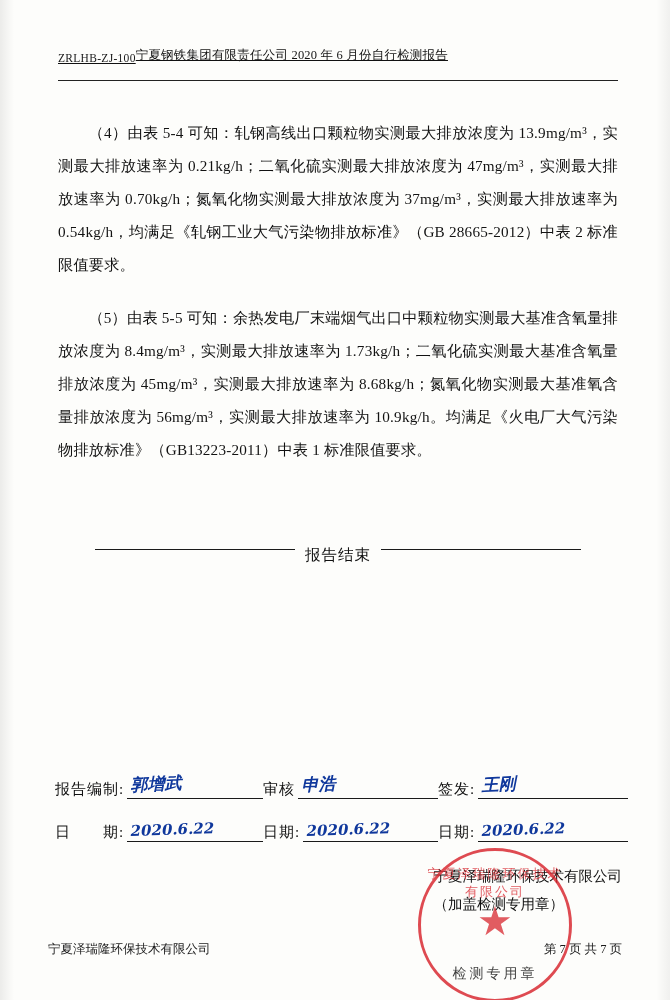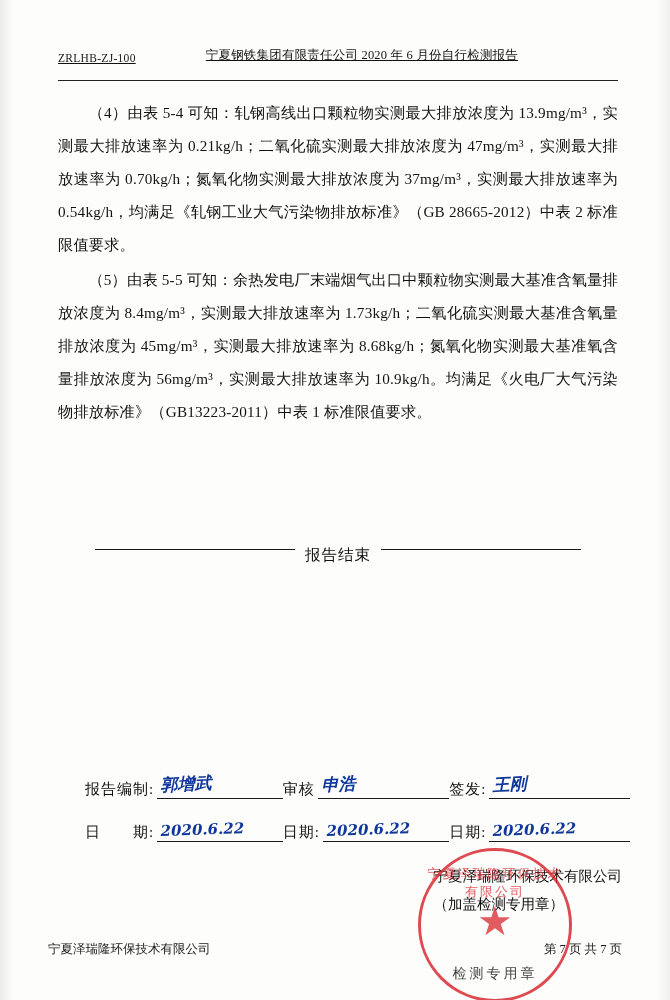--- a/index.html
+++ b/index.html
@@ -33,21 +33,21 @@
   }
   .header-code {
     font-family: "Liberation Serif", serif;
     font-size: 11.5px;
     letter-spacing: 0.3px;
     color: #1a1a1a;
     white-space: nowrap;
   }
   .header-title {
     flex: 1;
-    text-align: center;
+    text-align: left;
     font-size: 12.5px;
     color: #141414;
     letter-spacing: 0.2px;
     padding-right: 30px;
     white-space: nowrap;
   }
   .header-rule {
     position: absolute;
     top: 80px;
     left: 58px;
@@ -65,20 +65,21 @@
     font-size: 15.2px;
     line-height: 33px;
     text-align: justify;
     text-justify: inter-ideograph;
     color: #121212;
     margin: 0 0 2px 0;
     letter-spacing: 0.2px;
   }
   .indent {
     text-indent: 2em;
+    margin-top: 20px;
   }
   
   .report-end {
     position: absolute;
     top: 545px;
     left: 58px;
     right: 52px;
     display: flex;
     align-items: flex-start;
     justify-content: center;
@@ -102,21 +103,20 @@
     top: 778px;
     left: 55px;
     right: 40px;
   }
   .sig-row {
     display: flex;
     align-items: flex-end;
     margin-bottom: 22px;
     font-size: 15px;
     color: #111;
-    margin-left: 30px;
   }
   .sig-cell {
     display: flex;
     align-items: flex-end;
     position: relative;
   }
   .sig-cell.c1 { width: 208px; }
   .sig-cell.c2 { width: 175px; }
   .sig-cell.c3 { width: 190px; }
   .sig-label {

